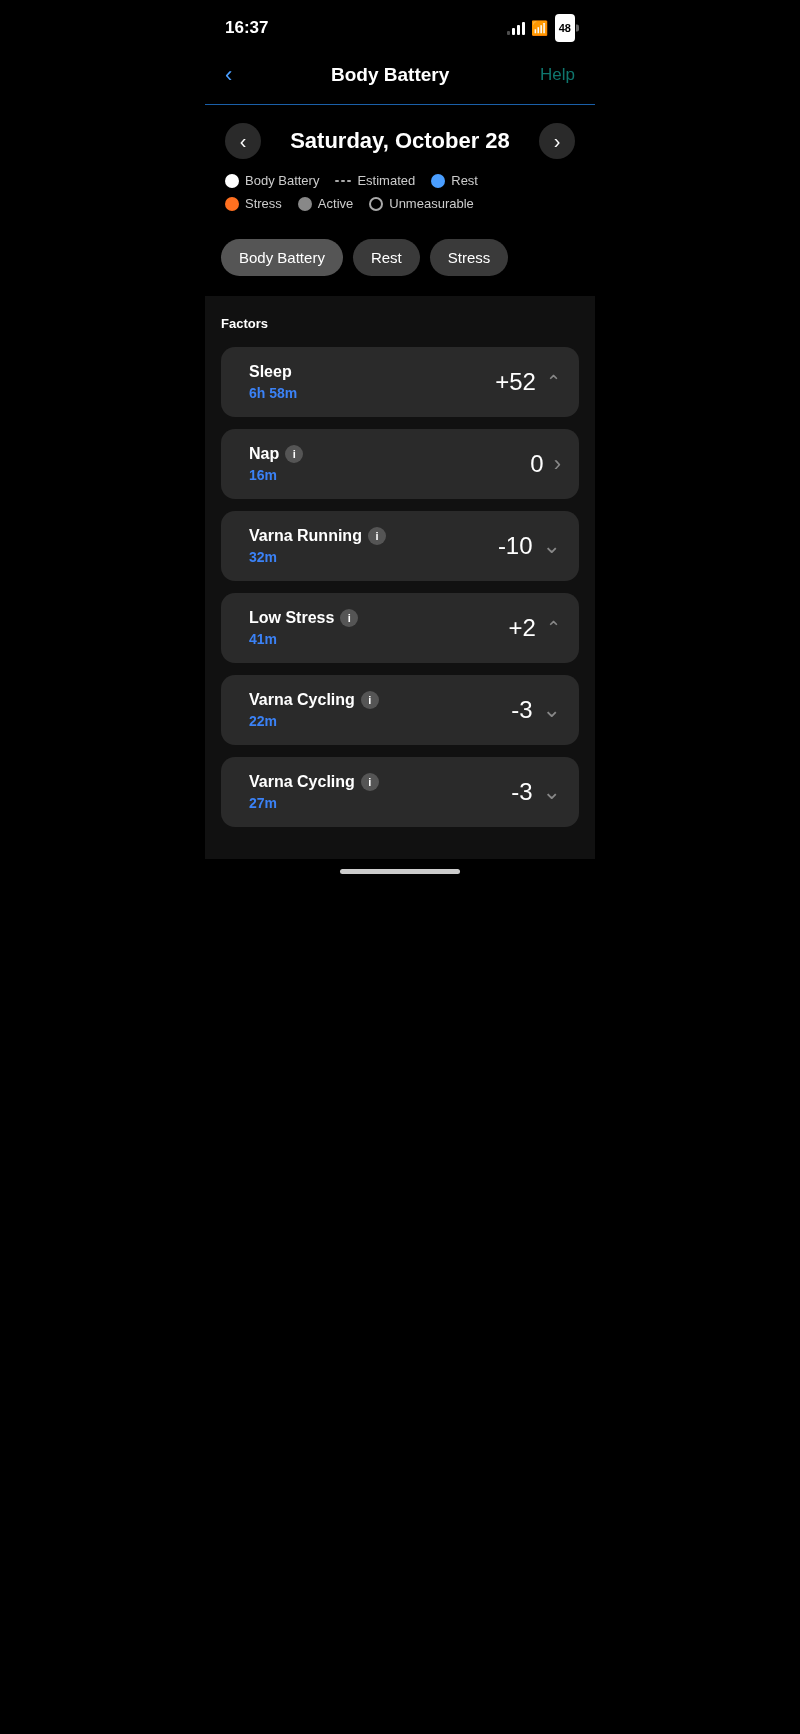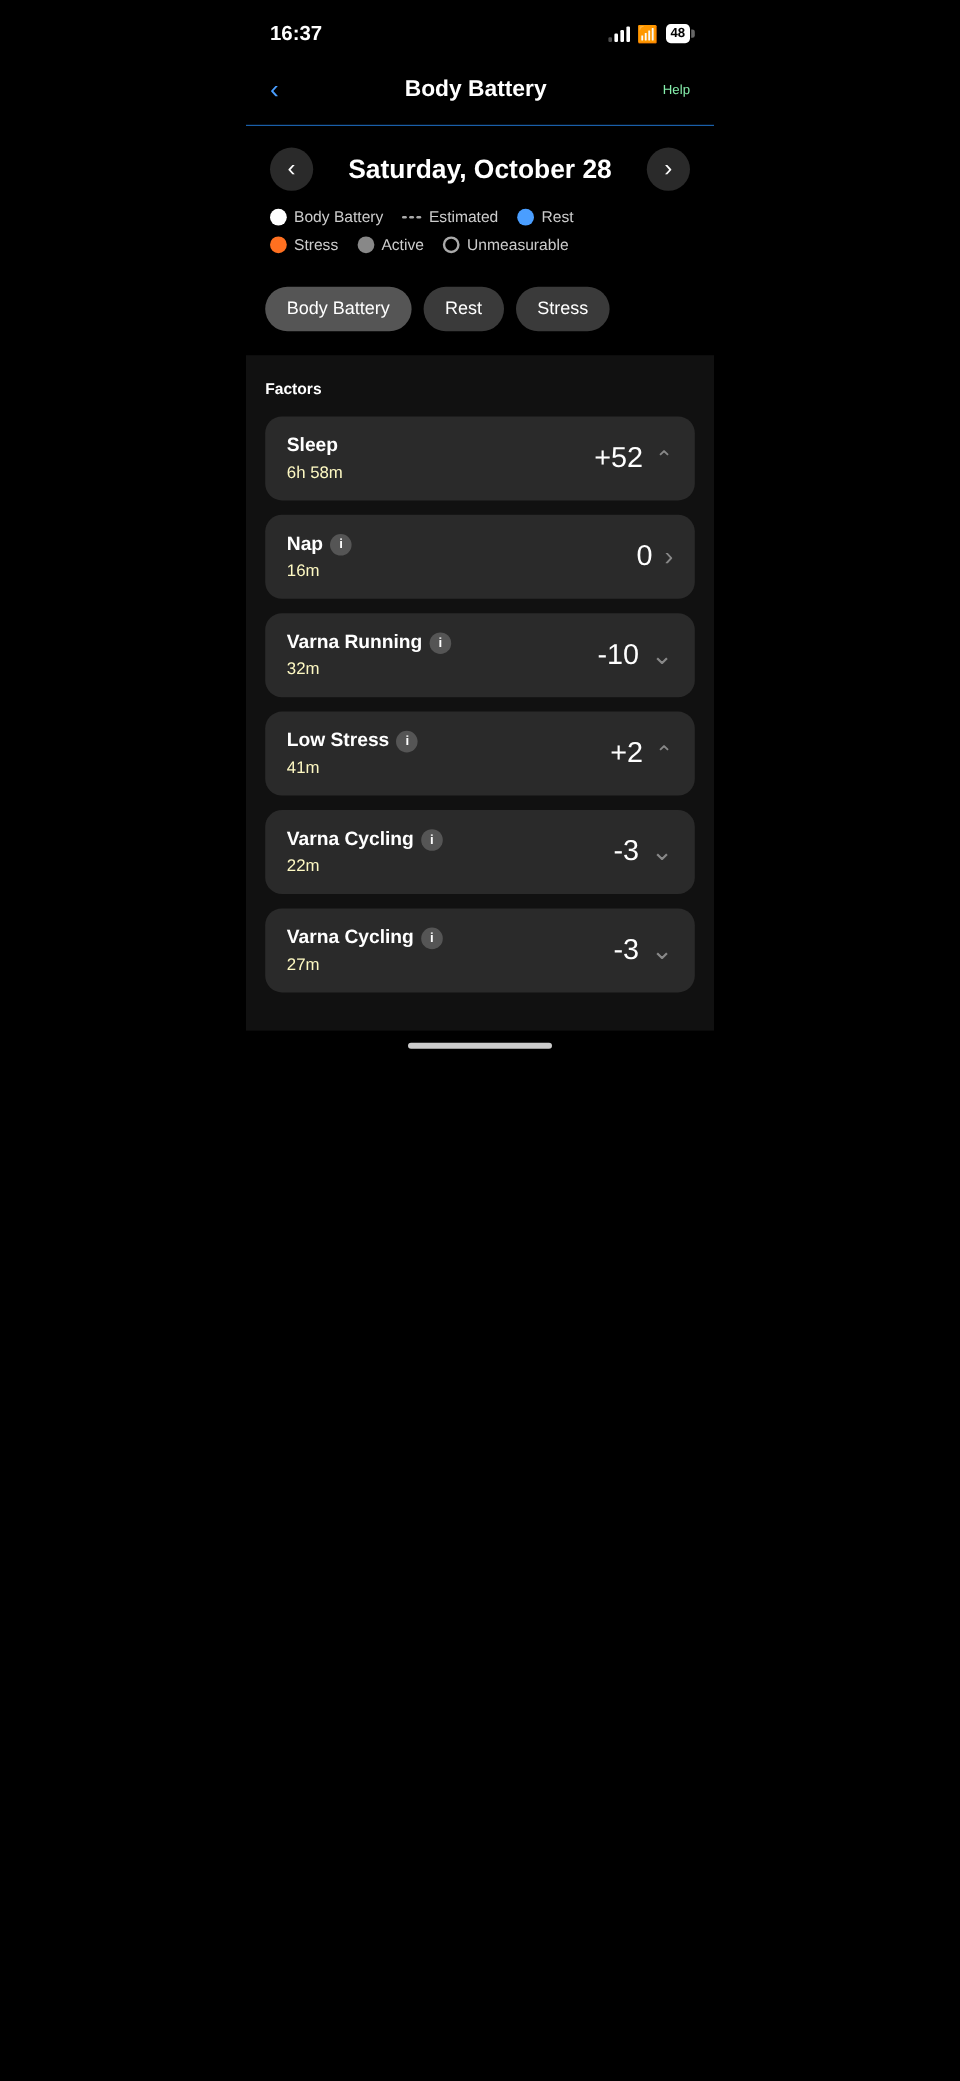--- a/index.html
+++ b/index.html
@@ -51,21 +51,21 @@
     }
     .battery-icon {
       display: flex;
       align-items: center;
       background: #fff;
       color: #000;
       font-size: 11px;
       font-weight: 700;
       border-radius: 4px;
       padding: 2px 4px;
-      height: 16px;
+      height: 28px;
       position: relative;
     }
     .battery-icon::after {
       content: '';
       position: absolute;
       right: -4px;
       top: 50%;
       transform: translateY(-50%);
       width: 3px;
       height: 7px;
@@ -88,22 +88,22 @@
       font-weight: 300;
       cursor: pointer;
       padding: 4px 8px 4px 0;
     }
     .nav-title {
       font-size: 19px;
       font-weight: 700;
       color: #fff;
     }
     .nav-help {
-      color: #86efac;
-      font-size: 11px;
+      color: #0f766e;
+      font-size: 17px;
       cursor: pointer;
     }
 
     
     .date-nav {
       display: flex;
       align-items: center;
       justify-content: space-between;
       padding: 18px 20px 14px 20px;
     }
@@ -208,33 +208,35 @@
       background: #2a2a2a;
       border-radius: 14px;
       padding: 16px 18px;
       margin-bottom: 12px;
       display: flex;
       align-items: center;
       justify-content: space-between;
     }
     .factor-left {
       flex: 1;
+      margin-left: 10px;
     }
     .factor-name {
       font-size: 16px;
       font-weight: 600;
       color: #fff;
       display: flex;
       align-items: center;
       gap: 6px;
       margin-bottom: 4px;
     }
     .factor-duration {
       font-size: 14px;
-      color: #fef9c3;
+      color: #3b82f6;
+      font-weight: bold;
     }
     .factor-right {
       display: flex;
       align-items: center;
       gap: 10px;
     }
     .factor-value {
       font-size: 24px;
       font-weight: 400;
       color: #fff;

